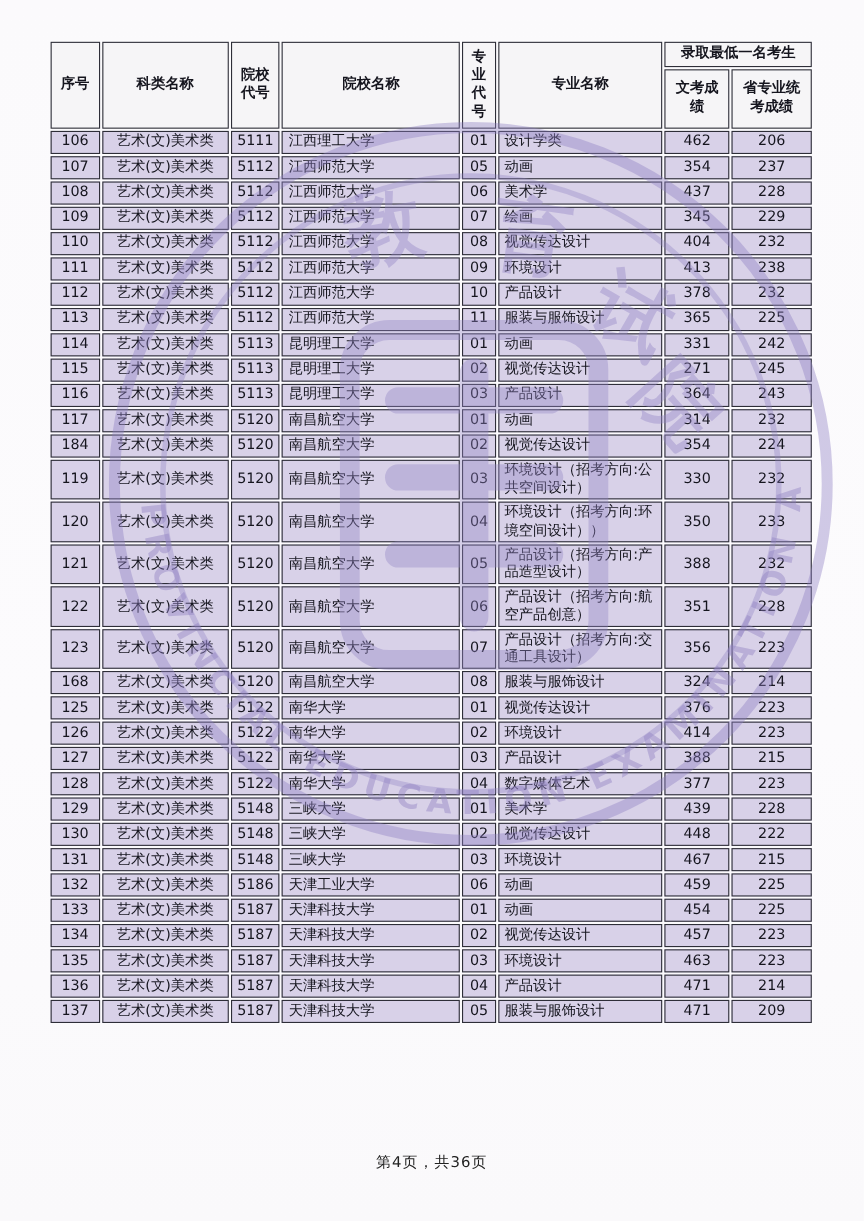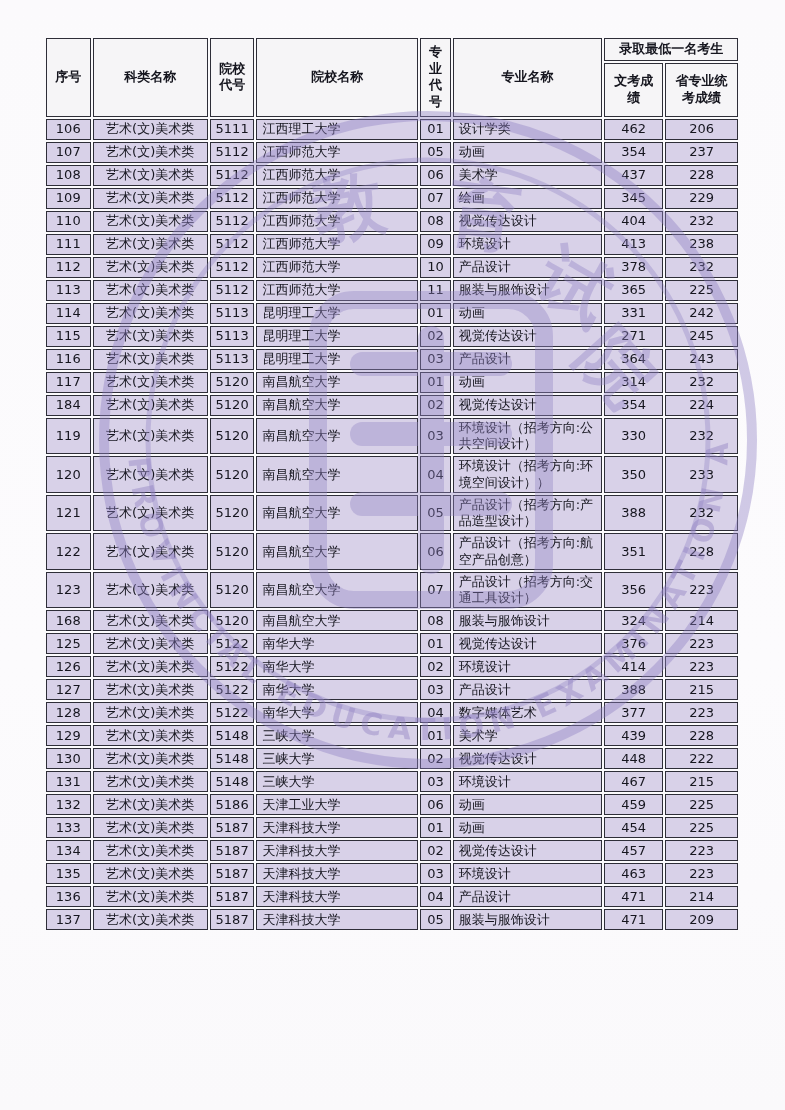--- a/index.html
+++ b/index.html
@@ -408,20 +408,21 @@
             <td class="left">天津科技大学</td>
             <td class="center">05</td>
             <td class="left">服装与服饰设计</td>
             <td class="center">471</td>
             <td class="center">209</td>
           </tr>
         </tbody>
     </table>
   </div>
 
+  <div class="footer">第4页，共36页</div>
 
   <svg class="watermark" viewBox="0 0 785 1110" xmlns="http://www.w3.org/2000/svg" xmlns:xlink="http://www.w3.org/1999/xlink">
     <circle cx="428" cy="440" r="324" fill="none" stroke="#8f80c2" stroke-width="10" opacity="0.40"></circle>
     <circle cx="428" cy="440" r="280" fill="none" stroke="#8f80c2" stroke-width="5" opacity="0.35"></circle>
     <path id="arcPath" d="M 128 440 A 300 300 0 0 0 728 440" fill="none"></path>
     <text class="ringtext">
       <textPath href="#arcPath" xlink:href="#arcPath" startOffset="18">PROVINCIAL EDUCATION EXAMINATION AUTHORITY</textPath>
     </text>
     <text class="sealchar" x="312" y="232" transform="rotate(-10 348 205)">教</text>
     <text class="sealchar" x="448" y="240" transform="rotate(8 484 214)">育</text>

